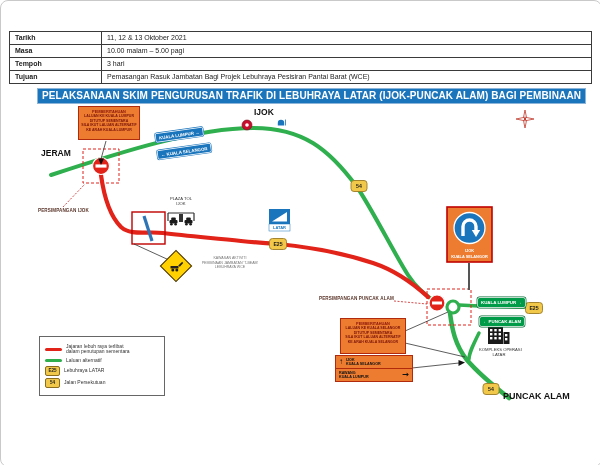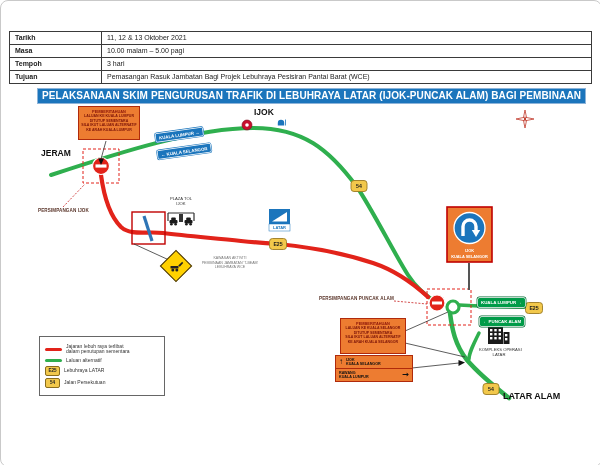--- a/index.html
+++ b/index.html
@@ -204,21 +204,21 @@
 
       <g transform="translate(524,14)">
         <path d="M0,-9 L1.8,0 L0,9 L-1.8,0 Z" fill="#fff" stroke="#C0392B" stroke-width=".8"></path>
         <path d="M-9,0 L0,1.8 L9,0 L0,-1.8 Z" fill="#fff" stroke="#C0392B" stroke-width=".8"></path>
         <circle r="1.2" fill="#C0392B"></circle>
       </g>
     </svg>
 
     <div class="lbl place" style="left:29px;top:43px;margin-left:11px;">JERAM</div>
     <div class="lbl place" style="left:253px;top:2px;">IJOK</div>
-    <div class="lbl place" style="left:502px;top:286px;font-size:9px;">LATAR ALAM</div>
+    <div class="lbl place" style="left:502px;top:286px;font-size:9px;">PUNCAK ALAM</div>
 
     <div class="lbl junction" style="left:37px;top:103px;">PERSIMPANGAN IJOK</div>
     <div class="lbl junction" style="left:318px;top:191px;">PERSIMPANGAN PUNCAK ALAM</div>
 
     <div class="bsign" style="left:155px;top:29px;transform:rotate(-8deg);">KUALA LUMPUR →</div>
     <div class="bsign" style="left:157px;top:46px;transform:rotate(-8deg);">← KUALA SELANGOR</div>
 
     <div class="gsign" style="left:477px;top:193px;">KUALA LUMPUR →</div>
     <div class="gsign" style="left:479px;top:212px;">← PUNCAK ALAM</div>
 

